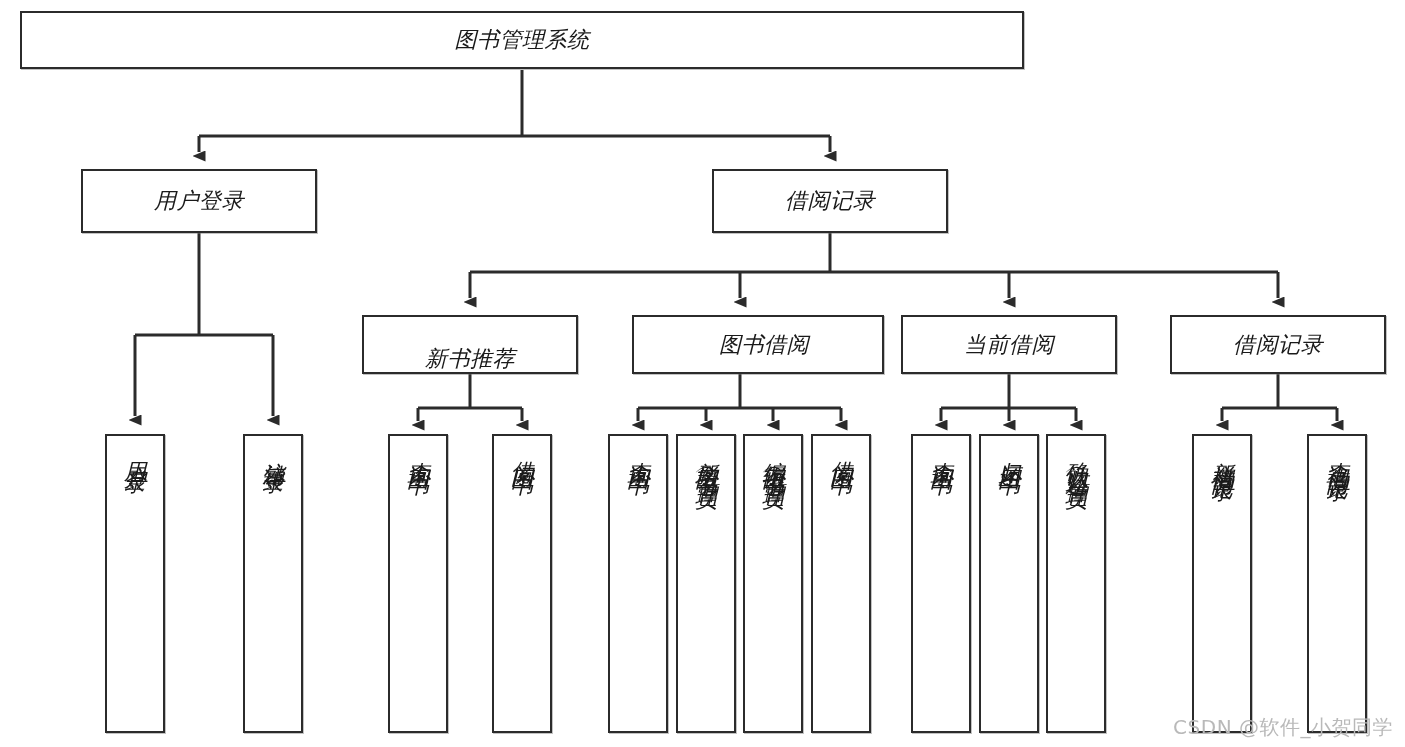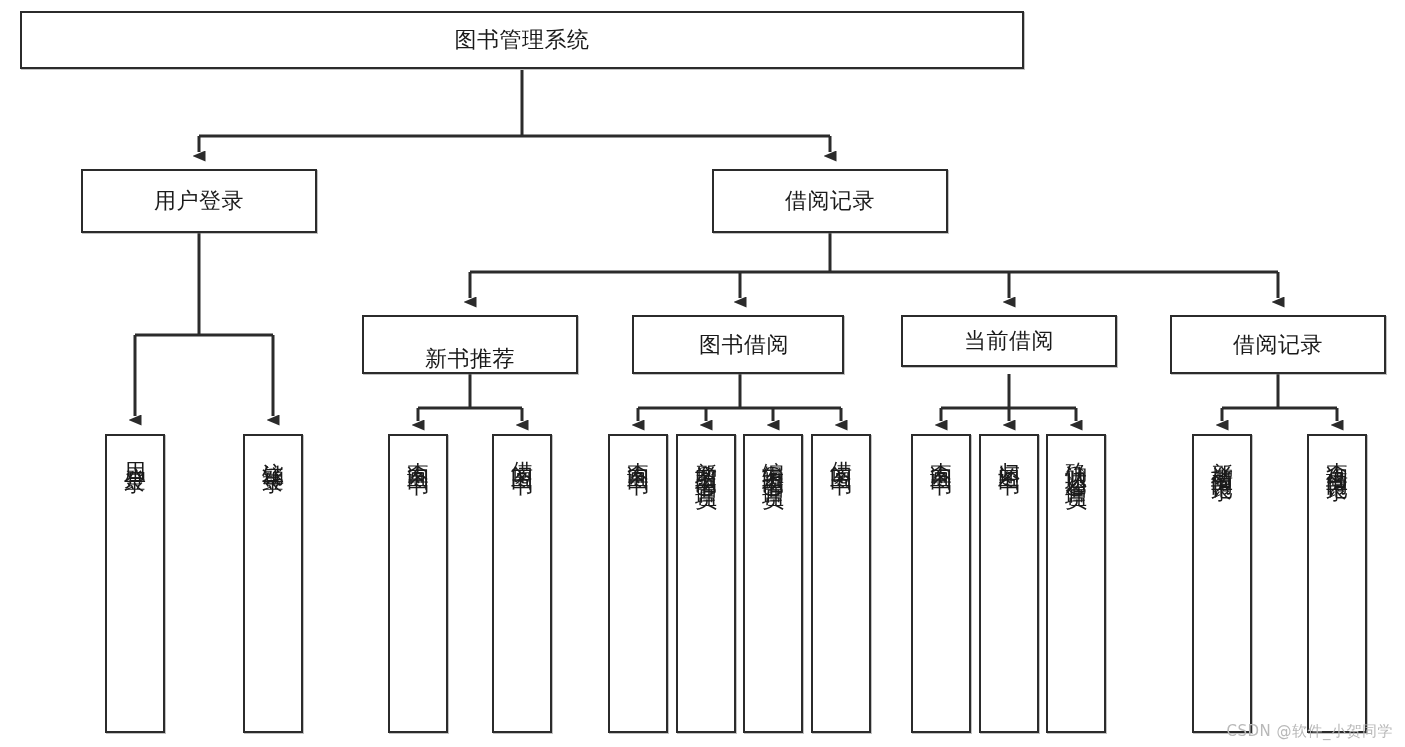--- a/index.html
+++ b/index.html
@@ -35,20 +35,21 @@
     align-items: center;
     justify-content: center;
     color: #1a1a1a;
     z-index: 2;
   }
   .node .label {
     display: block;
     text-align: center;
     line-height: 1.18;
     letter-spacing: 0.5px;
+    font-style: italic;
   }
   .node.horiz .label {
     font-size: 22px;
     white-space: nowrap;
   }
   .node.vert {
     align-items: flex-start;
     padding-top: 8px;
   }
   .node.vert .label {
@@ -56,21 +57,21 @@
     text-orientation: upright;
     font-size: 22px;
     letter-spacing: 4px;
     line-height: 1;
     white-space: nowrap;
   }
   #watermark {
     position: absolute;
     right: 12px;
     bottom: 6px;
-    font-size: 15px;
+    font-size: 20px;
     color: #b9b9b9;
     letter-spacing: 0.5px;
     z-index: 5;
     white-space: nowrap;
     font-family: "DejaVu Sans", "Liberation Sans", sans-serif;
   }
 </style>
 </head>
 <body>
 
@@ -136,25 +137,25 @@
   </div>
 
   <div class="node horiz" style="left:712px; top:169px; width:236px; height:64px;">
     <span class="label">借阅记录</span>
   </div>
 
   <div class="node horiz" style="left:362px; top:315px; width:216px; height:59px;align-items:flex-end;">
     <span class="label">新书推荐</span>
   </div>
 
-  <div class="node horiz" style="left:632px; top:315px; width:212px; height:59px;padding-left:12px;">
+  <div class="node horiz" style="left:632px; top:315px; width:252px; height:59px;padding-left:12px;">
     <span class="label">图书借阅</span>
   </div>
 
-  <div class="node horiz" style="left:901px; top:315px; width:216px; height:52px;">
+  <div class="node horiz" style="left:901px; top:315px; width:216px; height:59px;">
     <span class="label">当前借阅</span>
   </div>
 
   <div class="node horiz" style="left:1170px; top:315px; width:216px; height:59px;">
     <span class="label">借阅记录</span>
   </div>
 
   <div class="node vert" style="left:105px; top:434px; width:60px; height:299px;">
     <span class="label">用户登录</span>
   </div>

